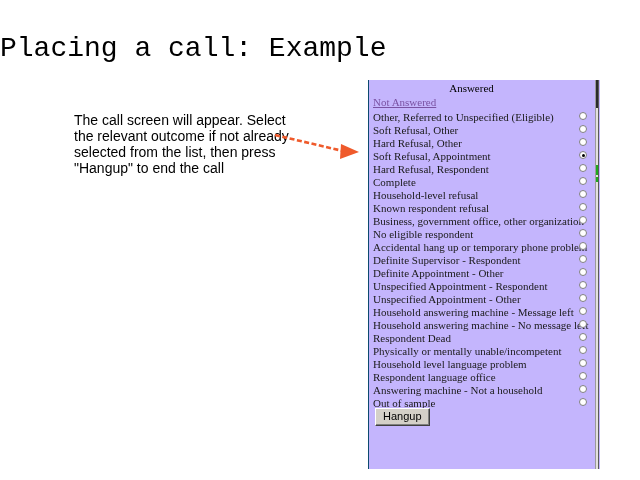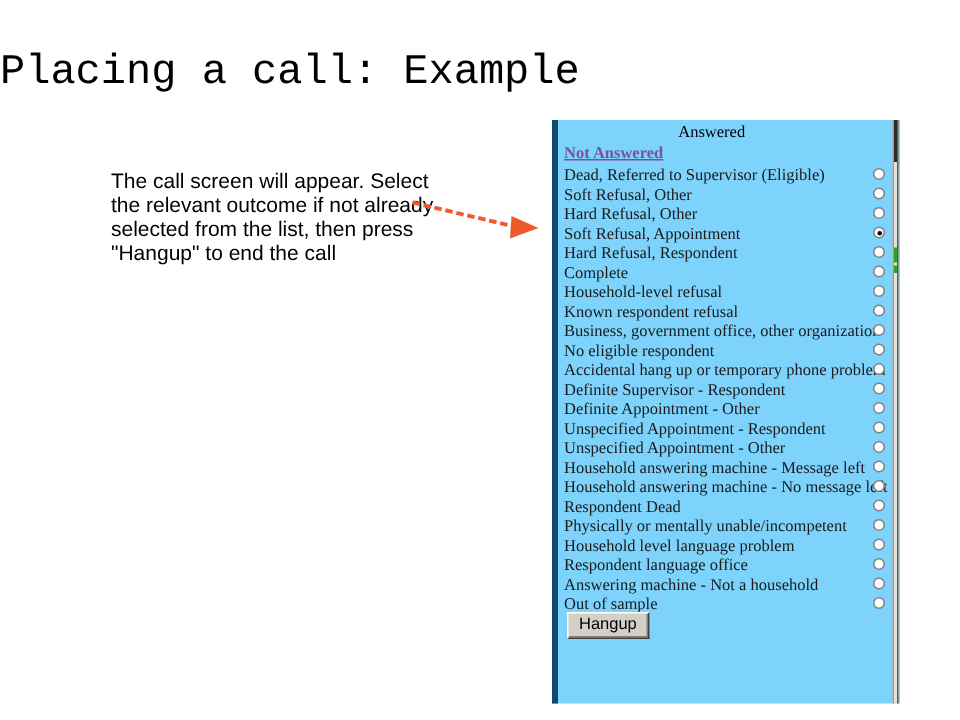--- a/index.html
+++ b/index.html
@@ -54,22 +54,22 @@
     pointer-events: none;
   }
 
   
   #app-screenshot {
     position: absolute;
     left: 368px;
     top: 80px;
     width: 232px;
     height: 389px;
-    background: #7dd3fc;
-    border-left: 4px solid #0c4a6e;
+    background: #c4b5fd;
+    border-left: 1px solid #0c4a6e;
     box-sizing: border-box;
     overflow: hidden;
   }
 
   #outcome-list-region {
     position: absolute;
     left: 0px;
     top: 0px;
     width: 222px;
     height: 389px;
@@ -89,21 +89,20 @@
   .not-answered-link {
     display: block;
     font-family: "Liberation Serif", serif;
     font-size: 11px;
     color: #7a52a3;
     text-decoration: underline;
     margin-left: 4px;
     line-height: 13px;
     height: 13px;
     cursor: pointer;
-    font-weight: bold;
   }
 
   .outcome-row {
     position: relative;
     height: 13px;
     line-height: 13px;
     margin-left: 4px;
   }
 
   .outcome-label {
@@ -196,21 +195,21 @@
 
 <div id="app-screenshot">
 
   <div id="outcome-list-region">
 
     <div class="section-heading">Answered</div>
 
     <a class="not-answered-link">Not Answered</a>
 
     <div id="outcome-rows">
-        <div class="outcome-row"><span class="outcome-label">Dead, Referred to Supervisor (Eligible)</span><span class="outcome-radio"></span></div>
+        <div class="outcome-row"><span class="outcome-label">Other, Referred to Unspecified (Eligible)</span><span class="outcome-radio"></span></div>
         <div class="outcome-row"><span class="outcome-label">Soft Refusal, Other</span><span class="outcome-radio"></span></div>
         <div class="outcome-row"><span class="outcome-label">Hard Refusal, Other</span><span class="outcome-radio"></span></div>
         <div class="outcome-row"><span class="outcome-label">Soft Refusal, Appointment</span><span class="outcome-radio checked"></span></div>
         <div class="outcome-row"><span class="outcome-label">Hard Refusal, Respondent</span><span class="outcome-radio"></span></div>
         <div class="outcome-row"><span class="outcome-label">Complete</span><span class="outcome-radio"></span></div>
         <div class="outcome-row"><span class="outcome-label">Household-level refusal</span><span class="outcome-radio"></span></div>
         <div class="outcome-row"><span class="outcome-label">Known respondent refusal</span><span class="outcome-radio"></span></div>
         <div class="outcome-row"><span class="outcome-label">Business, government office, other organization</span><span class="outcome-radio"></span></div>
         <div class="outcome-row"><span class="outcome-label">No eligible respondent</span><span class="outcome-radio"></span></div>
         <div class="outcome-row"><span class="outcome-label">Accidental hang up or temporary phone problem</span><span class="outcome-radio"></span></div>

